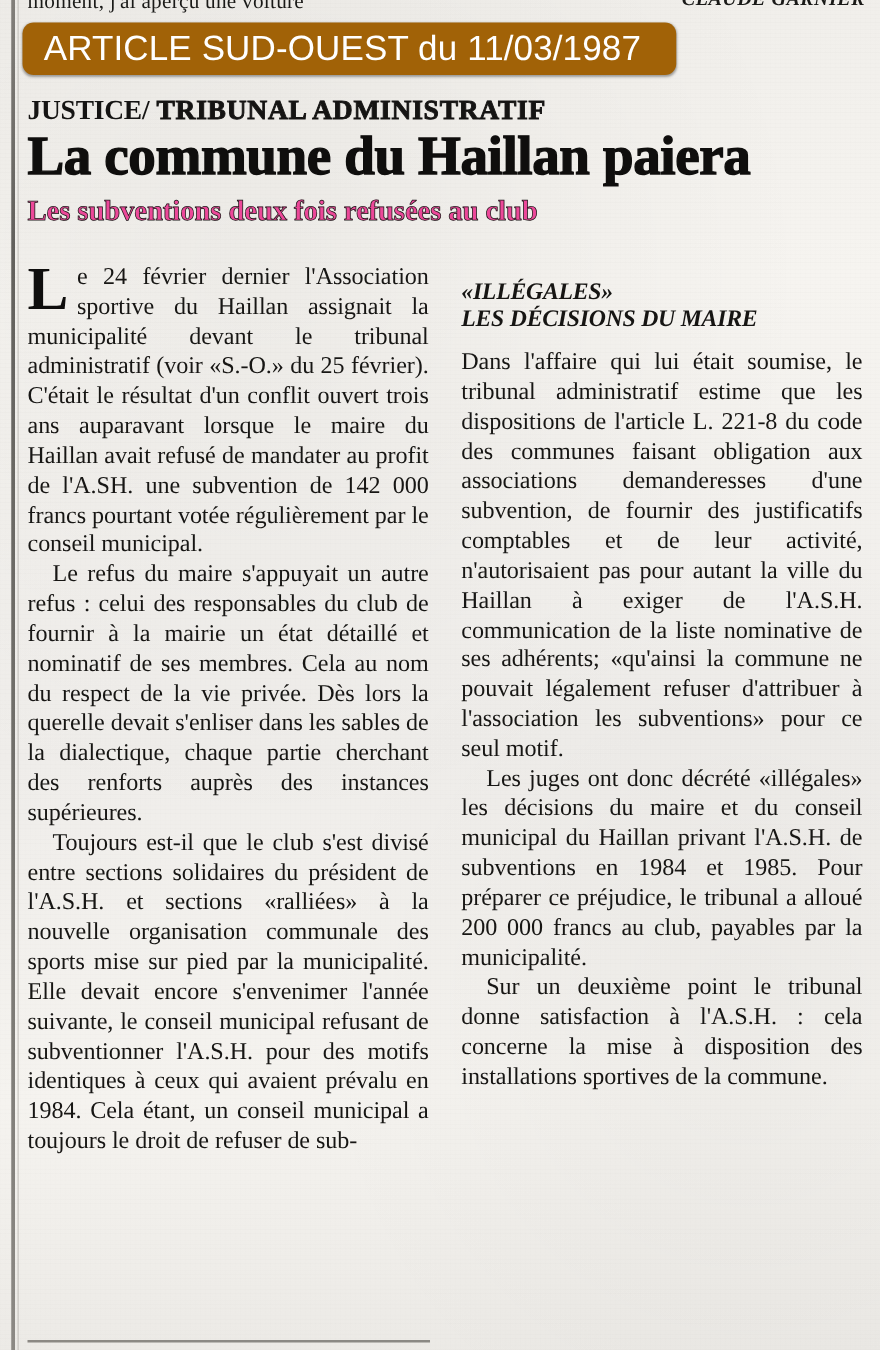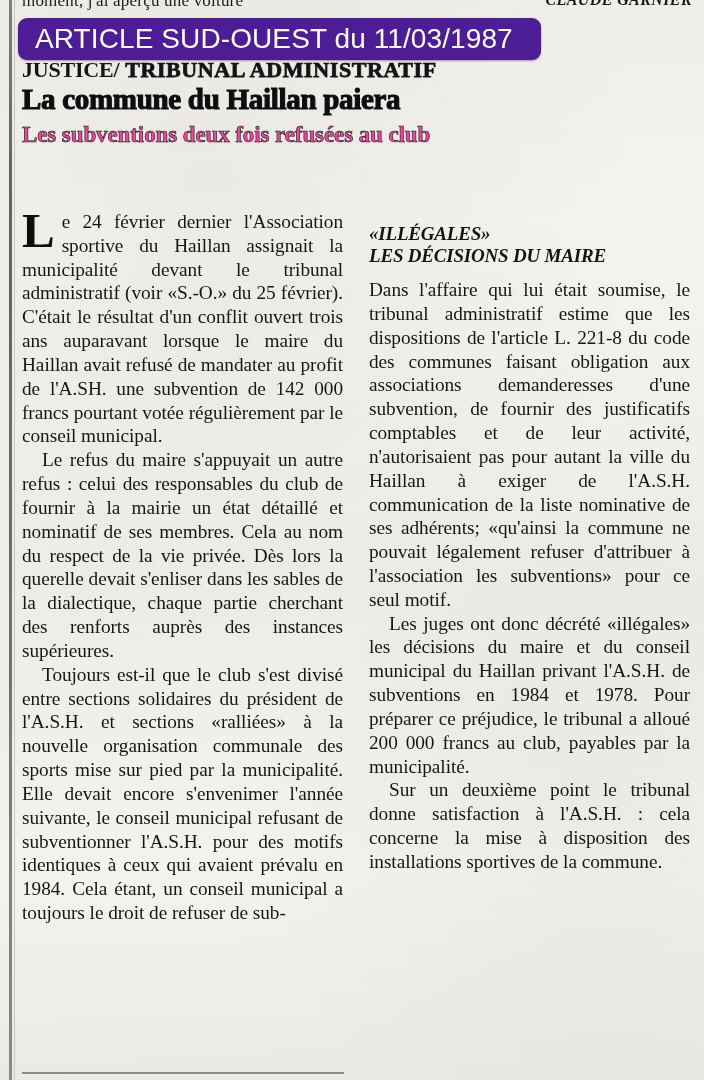--- a/index.html
+++ b/index.html
@@ -80,41 +80,41 @@
     white-space: nowrap;
   }
 
   
   .badge {
     position: absolute;
     left: 18px;
     top: 18px;
     width: 523px;
     height: 42px;
-    background: #4c1d95;
+    background: #a16207;
     border-radius: 9px;
     display: flex;
     align-items: center;
     box-shadow: 0 1px 2px rgba(0,0,0,.35);
   }
   .badge-text {
     color: #ffffff;
     font-family: "Liberation Sans", sans-serif;
     font-size: 28px;
     font-weight: 500;
     letter-spacing: .1px;
     padding-left: 17px;
     white-space: nowrap;
   }
 
   
   .article {
     position: absolute;
     left: 22px;
-    top: 58px;
+    top: 76px;
     width: 668px;
   }
 
   .kicker {
     font-size: 22px;
     line-height: 1.08;
     color: #151413;
     letter-spacing: .2px;
     white-space: nowrap;
     margin-bottom: 2px;
@@ -124,21 +124,21 @@
     font-family: "Liberation Serif", serif;
     letter-spacing: -.2px;
   }
   .kicker .k-bold {
     font-weight: bold;
     letter-spacing: .6px;
     -webkit-text-stroke: .75px #151413;
   }
 
   .headline {
-    font-size: 29px;
+    font-size: 44px;
     font-weight: bold;
     line-height: 1.02;
     color: #0f0e0d;
     letter-spacing: -.3px;
     -webkit-text-stroke: 1.1px #0f0e0d;
     margin-top: 3px;
     white-space: nowrap;
   }
 
   .deck {
@@ -243,18 +243,18 @@
     <p class="dropcap">Le 24 février dernier l'Association sportive du Haillan assignait la municipalité devant le tribunal administratif (voir «S.-O.» du 25 février). C'était le résultat d'un conflit ouvert trois ans auparavant lorsque le maire du Haillan avait refusé de mandater au profit de l'A.SH. une subvention de 142 000 francs pourtant votée régulièrement par le conseil municipal.</p>
     <p>Le refus du maire s'appuyait un autre refus : celui des responsables du club de fournir à la mairie un état détaillé et nominatif de ses membres. Cela au nom du respect de la vie privée. Dès lors la querelle devait s'enliser dans les sables de la dialectique, chaque partie cherchant des renforts auprès des instances supérieures.</p>
     <p>Toujours est-il que le club s'est divisé entre sections solidaires du président de l'A.S.H. et sections «ralliées» à la nouvelle organisation communale des sports mise sur pied par la municipalité. Elle devait encore s'envenimer l'année suivante, le conseil municipal refusant de subventionner l'A.S.H. pour des motifs identiques à ceux qui avaient prévalu en 1984. Cela étant, un conseil municipal a toujours le droit de refuser de sub-</p>
   </div>
   <div class="col">
     <div class="subhead">
       <div>«ILLÉGALES»</div>
       <div>LES DÉCISIONS DU MAIRE</div>
     </div>
     <p>Dans l'affaire qui lui était soumise, le tribunal administratif estime que les dispositions de l'article L. 221-8 du code des communes faisant obligation aux associations demanderesses d'une subvention, de fournir des justificatifs comptables et de leur activité, n'autorisaient pas pour autant la ville du Haillan à exiger de l'A.S.H. communication de la liste nominative de ses adhérents; «qu'ainsi la commune ne pouvait légalement refuser d'attribuer à l'association les subventions» pour ce seul motif.</p>
-    <p>Les juges ont donc décrété «illégales» les décisions du maire et du conseil municipal du Haillan privant l'A.S.H. de subventions en 1984 et 1978. Pour préparer ce préjudice, le tribunal a alloué 200 000 francs au club, payables par la municipalité.</p>
+    <p>Les juges ont donc décrété «illégales» les décisions du maire et du conseil municipal du Haillan privant l'A.S.H. de subventions en 1984 et 1985. Pour préparer ce préjudice, le tribunal a alloué 200 000 francs au club, payables par la municipalité.</p>
     <p>Sur un deuxième point le tribunal donne satisfaction à l'A.S.H. : cela concerne la mise à disposition des installations sportives de la commune.</p>
   </div>
 </div>
 
 <div class="bottom-rule"></div>
 
 </body></html>

